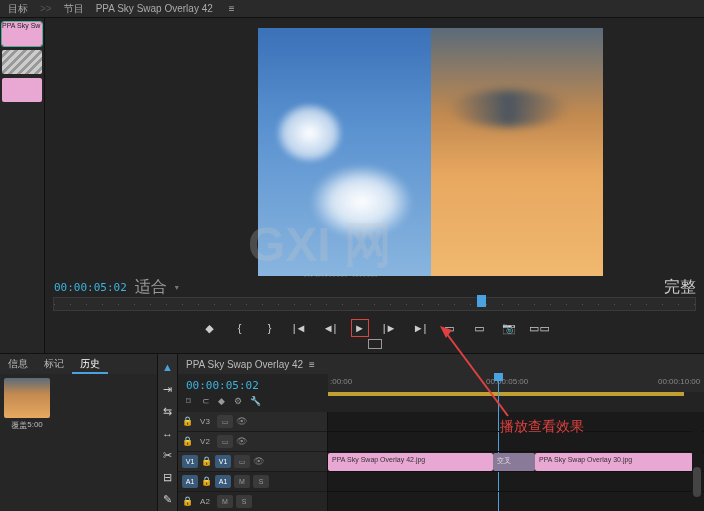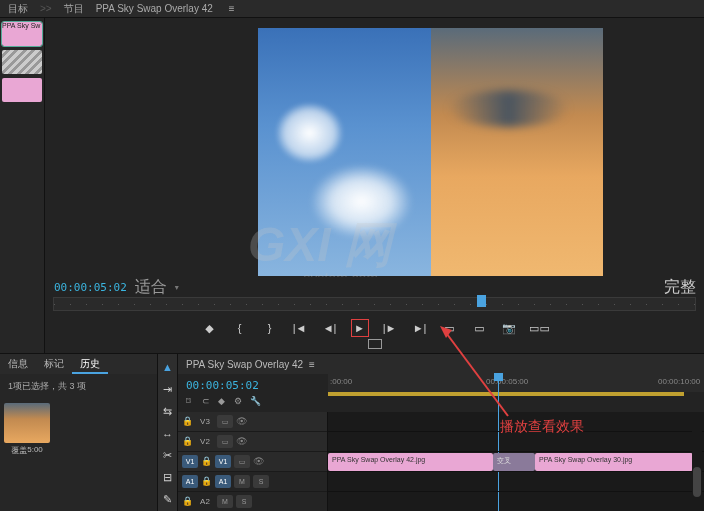--- a/index.html
+++ b/index.html
@@ -14,21 +14,21 @@
 .thumb.sel{outline:1px solid #5a9}
 .thumb.pink{background:linear-gradient(#e9a7d4,#e9a7d4)}
 .thumb.hatch{background:repeating-linear-gradient(135deg,#ccc,#ccc 3px,#999 3px,#999 6px)}
 .monitor-panel{flex:1;background:#232323;position:relative}
 .monitor-canvas{position:absolute;left:213px;top:10px;width:345px;height:248px;background:#000;overflow:hidden}
 .sky-left{position:absolute;left:0;top:0;width:50%;height:100%;background:linear-gradient(180deg,#3a71b8 0%,#5a92d0 40%,#89b5df 100%)}
 .sky-left::before{content:"";position:absolute;left:10%;top:30%;width:40%;height:25%;background:radial-gradient(ellipse,#fff 0%,rgba(255,255,255,.6) 50%,transparent 70%);border-radius:50%;filter:blur(2px)}
 .sky-left::after{content:"";position:absolute;left:30%;top:55%;width:60%;height:30%;background:radial-gradient(ellipse,#fff 0%,rgba(255,255,255,.7) 40%,transparent 70%);border-radius:50%;filter:blur(3px)}
 .sky-right{position:absolute;right:0;top:0;width:50%;height:100%;background:linear-gradient(180deg,#5a6b7a 0%,#c28a50 35%,#e8a860 60%,#f0b870 100%)}
 .sky-right::before{content:"";position:absolute;left:10%;top:25%;width:70%;height:15%;background:linear-gradient(90deg,transparent,#4a5560,transparent);border-radius:50%;filter:blur(4px)}
-.wm{position:absolute;left:203px;top:195px;font-size:48px;font-weight:700;color:rgba(200,200,200,.25);font-style:italic;pointer-events:none}
+.wm{position:absolute;left:203px;top:195px;font-size:48px;font-weight:700;color:rgba(200,200,200,.25);pointer-events:none}
 .wm-sub{position:absolute;left:258px;top:252px;font-size:14px;color:rgba(200,200,200,.25);font-style:italic;pointer-events:none}
 .monitor-bottom{position:absolute;left:0;right:0;bottom:0;height:76px;background:#232323}
 .tc-row{position:absolute;left:9px;top:0;display:flex;align-items:center;gap:8px}
 .tc{color:#3bb5e0;font-size:11px;font-family:"Consolas",monospace}
 .fit-label{color:#999;font-size:16px}
 .chev{color:#777;font-size:8px}
 .tc-right{position:absolute;right:8px;top:0;color:#ccc;font-size:16px}
 .mini-ruler{position:absolute;left:8px;right:8px;top:20px;height:14px;background:#2a2a2a;border:1px solid #3a3a3a}
 .mini-ruler::before{content:"";position:absolute;left:0;right:0;top:6px;height:1px;background:repeating-linear-gradient(90deg,#555 0,#555 1px,transparent 1px,transparent 16px)}
 .playhead-mini{position:absolute;top:-3px;width:9px;height:12px;background:#4aa3e0;left:66%}
@@ -138,21 +138,20 @@
   </div>
 </div>
 
 <div class="lower">
   <div class="lower-left">
     <div class="tabs">
       <span>信息</span>
       <span>标记</span>
       <span class="active">历史</span>
     </div>
-    <div class="sel-text">1项已选择，共 3 项</div>
     <div class="thumbs-row">
       <div>
         <div class="lthumb"></div>
         <div class="lthumb-label">
             <span>覆盖</span>
             <span>5:00</span>
           </div>
       </div>
     </div>
   </div>

